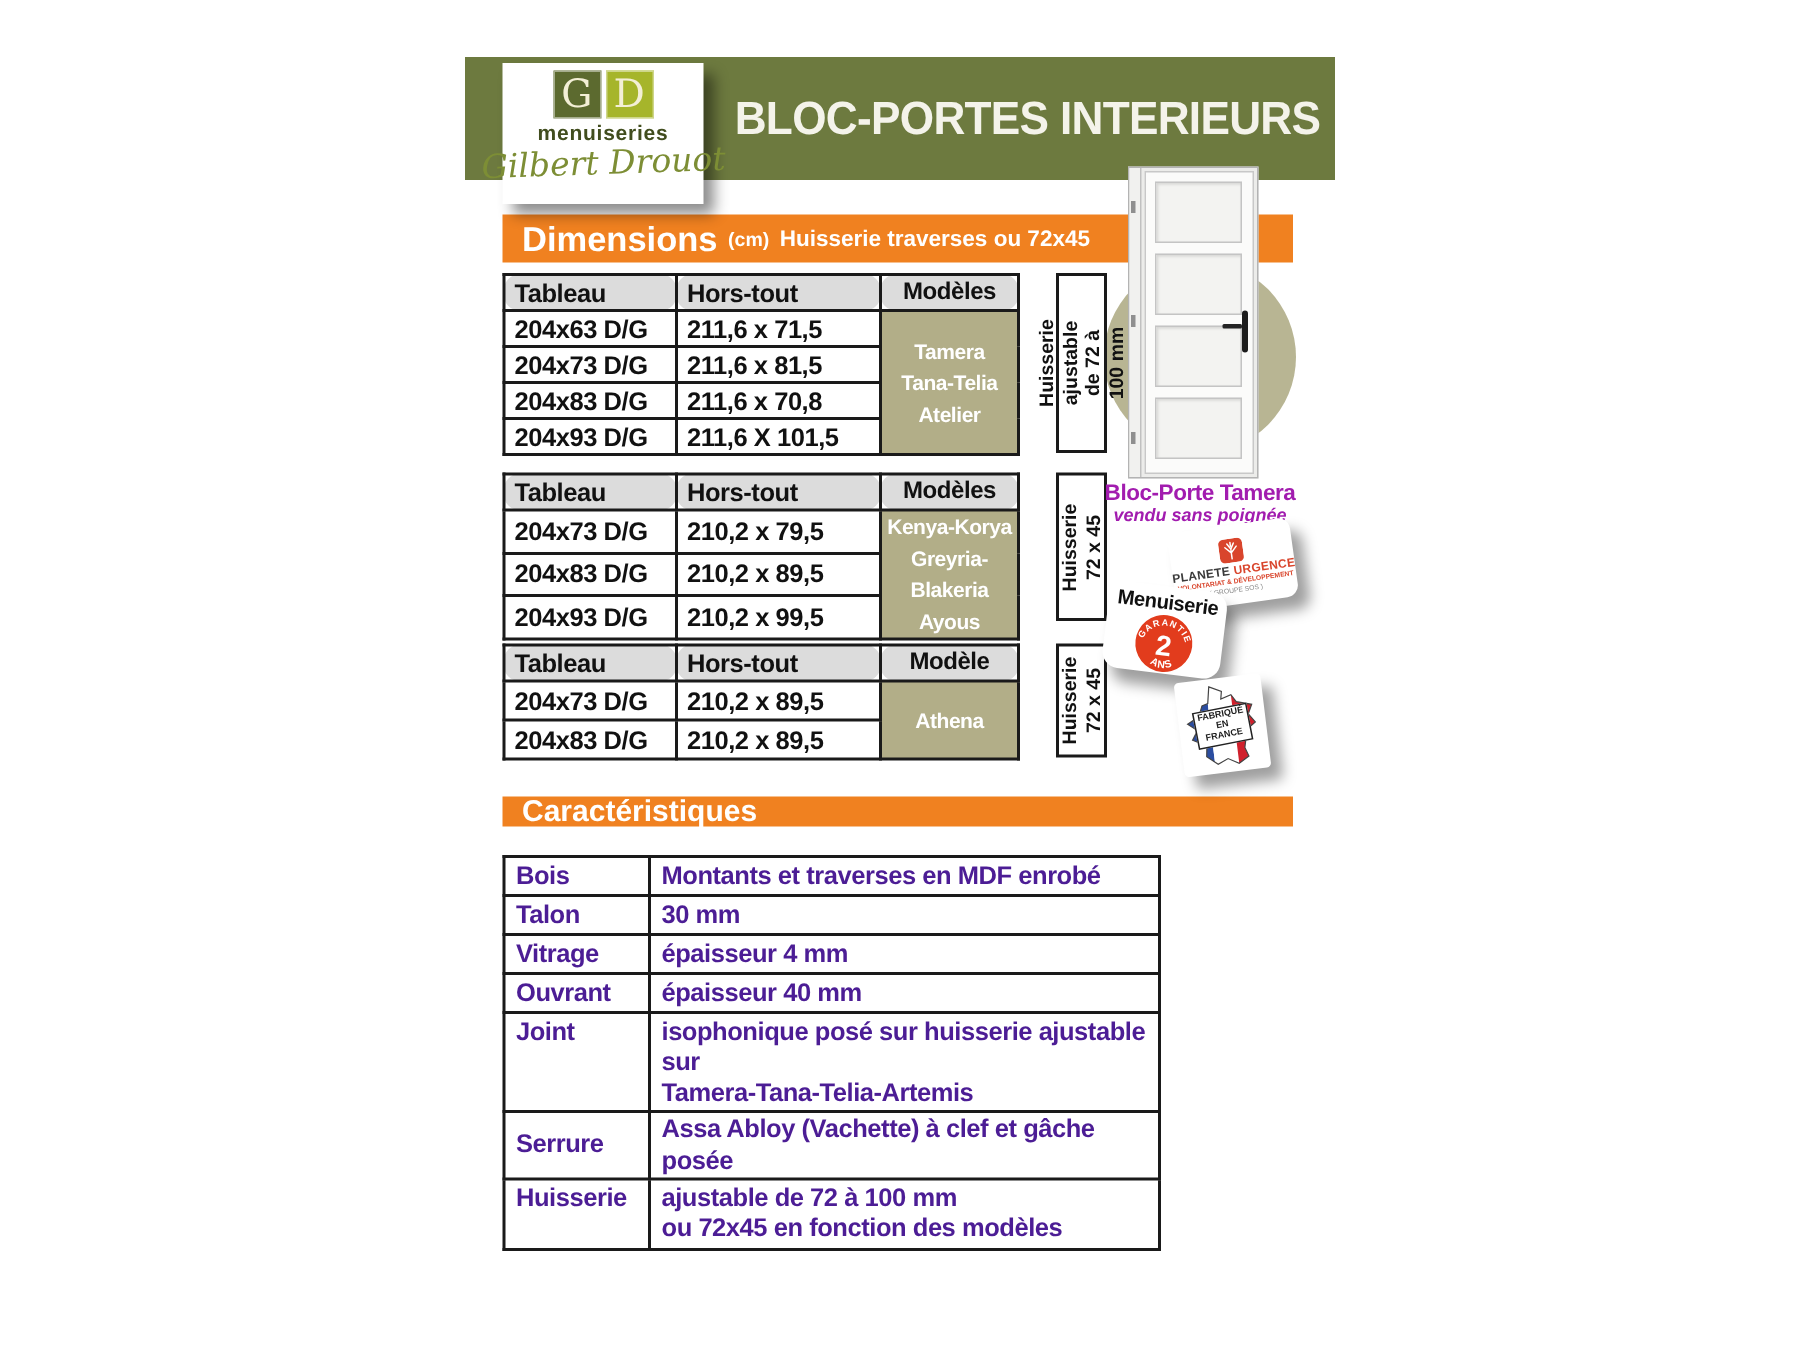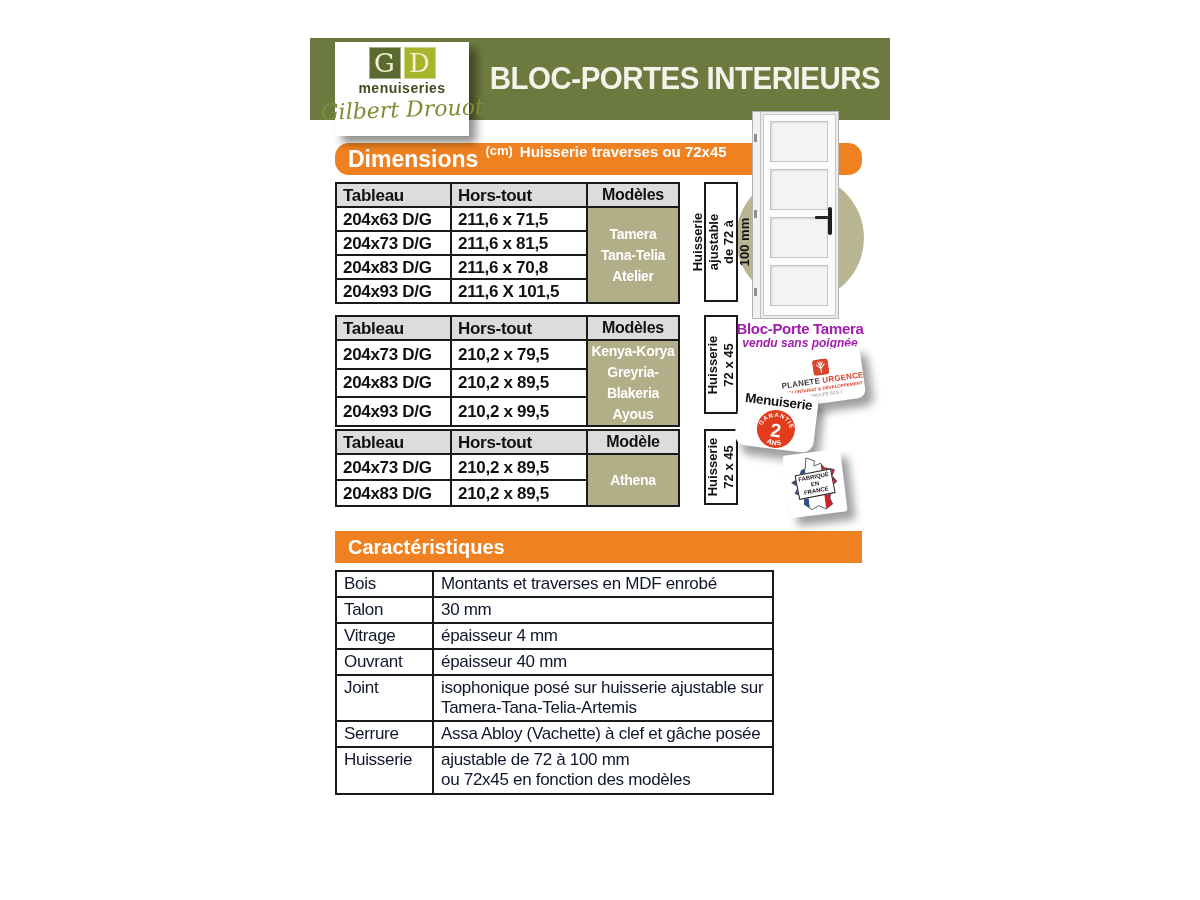--- a/index.html
+++ b/index.html
@@ -29,34 +29,34 @@
     font-family:"DejaVu Serif",serif;font-size:26px;color:#f3efd6;line-height:1;
     box-shadow:inset 0 0 0 1px rgba(255,255,255,0.45);}
   .logo-sq.g{background:#5c6a2f;}
   .logo-sq.d{background:#a6b52b;}
   .logo-menuiseries{font-size:14px;font-weight:bold;color:#414d1e;letter-spacing:0.5px;margin-top:1px;}
   .logo-signature{font-family:"DejaVu Serif",serif;font-style:italic;font-size:22px;color:#7d8e35;
     margin-top:1px;transform:rotate(-2deg);white-space:nowrap;}
 
   
   .dim-band{left:335px;top:143px;width:527px;height:32px;background:#f08120;z-index:1;
-    display:flex;align-items:flex-start;gap:7px;padding-left:13px;box-sizing:border-box;color:#fff;border-radius:14px;}
+    display:flex;align-items:center;gap:7px;padding-left:13px;box-sizing:border-box;color:#fff;}
   .dim-band .t1{font-size:23px;font-weight:bold;line-height:32px;}
   .dim-band .t2{font-size:13px;font-weight:bold;}
   .dim-band .t3{font-size:15px;font-weight:bold;}
 
   
   .dimtable{z-index:2;}
   .dimtable table{border-collapse:collapse;table-layout:fixed;}
   .dimtable td{border:2px solid #1a1a1a;font-size:17px;font-weight:bold;color:#111;
     padding:0 0 0 6px;height:24px;line-height:1;letter-spacing:-0.3px;box-sizing:border-box;}
   .dimtable .c1{width:115px;}
   .dimtable .c2{width:136px;}
   .dimtable .c3{width:92px;}
-  .dimtable tr.th td{background:#dcdcdc;}
+  .dimtable tr.th td{background:#dcdcdc;border-radius:10px;}
   .dimtable td.modhead{text-align:center;padding:0;font-size:16px;}
   .dimtable td.models{background:#b2ae88;color:#ffffff;text-align:center;padding:0;
     font-size:14px;line-height:1.5;white-space:pre-line;}
   .sidebox{width:34px;background:#fff;border:2px solid #1a1a1a;box-sizing:border-box;z-index:2;}
   .vlabel{position:absolute;top:50%;left:50%;transform:translate(-50%,-50%) rotate(-90deg);
     font-size:13px;font-weight:bold;color:#111;white-space:pre-line;text-align:center;line-height:1.2;}
   .preline{white-space:pre-line;}
 
   
   .khaki-circle{left:736px;top:174px;width:128px;height:128px;border-radius:50%;background:#b8b593;z-index:1;}
@@ -86,26 +86,26 @@
   .badge-garantie{left:737px;top:391px;width:79px;height:58px;border-radius:11px;transform:rotate(7deg);
     display:flex;flex-direction:column;align-items:center;padding-top:3px;}
   .garantie-title{font-size:13.5px;font-weight:bold;color:#111;letter-spacing:-0.3px;}
   .badge-france{left:786px;top:452px;width:58px;height:63px;border-radius:3px;transform:rotate(-7deg);
     display:flex;align-items:center;justify-content:center;}
   .france-label{position:absolute;left:50%;top:50%;transform:translate(-50%,-50%) rotate(-4deg);
     background:#ffffff;border:1px solid #222;padding:1px 2px;text-align:center;
     font-size:6px;font-weight:bold;color:#1c1c1c;line-height:1.15;white-space:pre-line;z-index:2;}
 
   
-  .carac-band{left:335px;top:531px;width:527px;height:32px;background:#f08120;z-index:1;
+  .carac-band{left:335px;top:531px;width:527px;height:20px;background:#f08120;z-index:1;
     display:flex;align-items:center;padding-left:13px;box-sizing:border-box;}
   .carac-band .t{color:#fff;font-size:20px;font-weight:bold;}
   .caractable{left:335px;top:570px;z-index:2;}
   .caractable table{border-collapse:collapse;table-layout:fixed;}
-  .caractable td{border:2px solid #1a1a1a;font-size:17px;font-weight:normal;color:#0f172a;
+  .caractable td{border:2px solid #1a1a1a;font-size:17px;font-weight:bold;color:#4c1d95;
     letter-spacing:-0.3px;line-height:1.2;padding:1px 0 1px 7px;box-sizing:border-box;vertical-align:middle;}
   .caractable .lc{width:97px;}
   .caractable .vc{width:340px;}
   .caractable tr.h26 td{height:26px;}
   .caractable tr.h43 td{height:43px;vertical-align:top;padding-top:2px;}
   .caractable tr.h47 td{height:47px;vertical-align:top;padding-top:2px;}
 </style>
 </head>
 <body>
 

